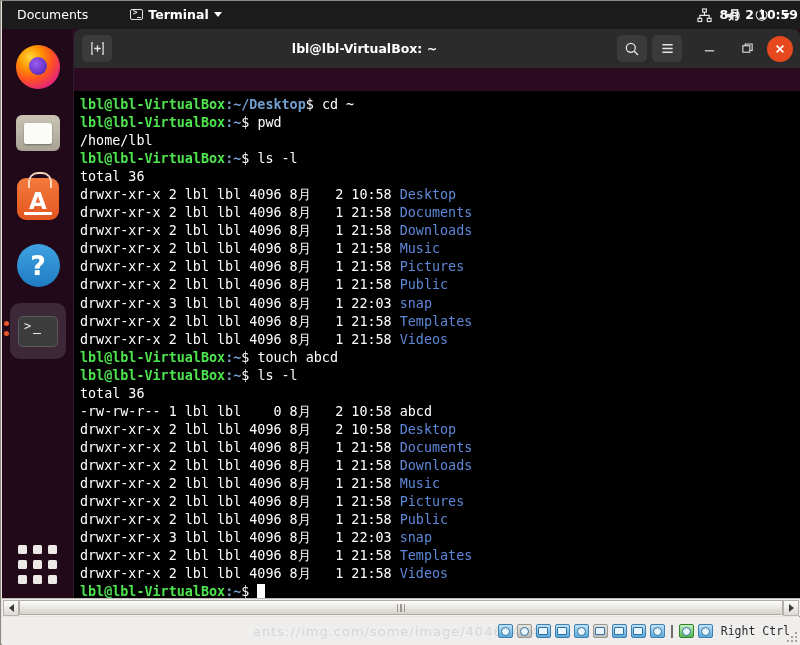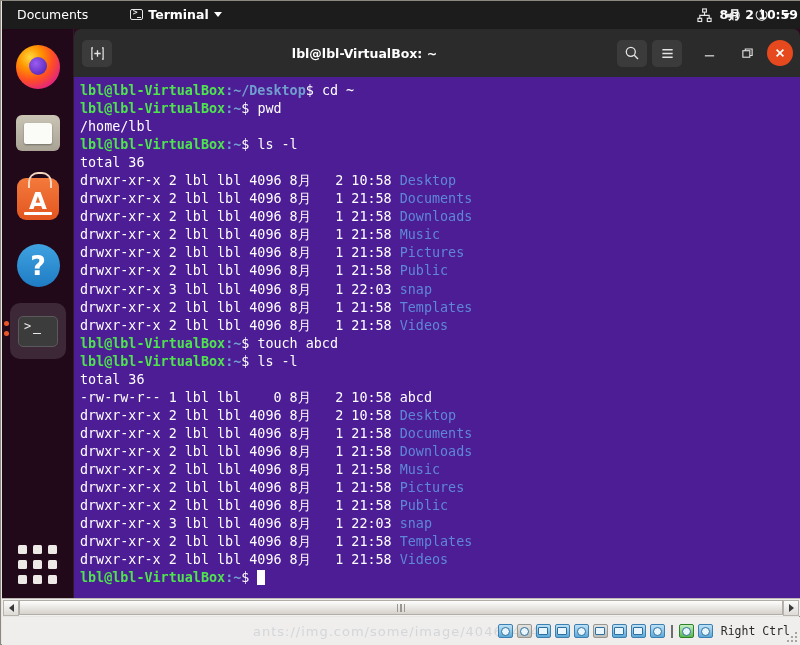--- a/index.html
+++ b/index.html
@@ -167,21 +167,21 @@
   #app-grid i { display:block; width:9px; height:9px;
     background:#ece9e6; border-radius:1.5px; }
 
   
   #terminal-window {
     position:absolute; left:72px; top:28px;
     width:726px; height:569px;
     display:flex; flex-direction:column;
   }
   #title-bar {
-    height:48px; background:#2b2b2b;
+    height:39px; background:#2b2b2b;
     display:flex; align-items:center;
     border-top-left-radius:7px; border-top-right-radius:7px;
     padding:0 7px 0 8px;
     flex: none;
   }
   .tb-btn {
     width:30px; height:27px; border-radius:5px;
     display:flex; align-items:center; justify-content:center;
     color:#e4e4e4;
   }
@@ -196,28 +196,29 @@
     background:#e7491e; color:#fff;
     display:flex; align-items:center; justify-content:center;
     margin-left:7px;
   }
   .wc-plain { width:26px; height:26px;
     display:flex; align-items:center; justify-content:center;
     color:#e0e0e0; margin-left:4px; }
 
   #terminal-body {
     flex:1;
-    background:#4c1d95;
+    background:#000000;
     padding:5px 0 0 6px;
     overflow:hidden;
     font-family:"DejaVu Sans Mono","Liberation Mono",monospace;
     font-size:13.4px;
     line-height:18.05px;
     color:#ffffff;
     white-space:pre;
+    margin-top:23px;
   }
   .t-line { height:18.05px; }
   .c-green { color:#4ee44e; font-weight:bold; }
   .c-blue  { color:#729fcf; font-weight:bold; }
   .c-dir   { color:#5f87d7; font-weight:normal; }
   .c-white { color:#ffffff; }
   .cursor  { display:inline-block; width:8.05px; height:15px;
              background:#ffffff; vertical-align:-3px; }
 
   

